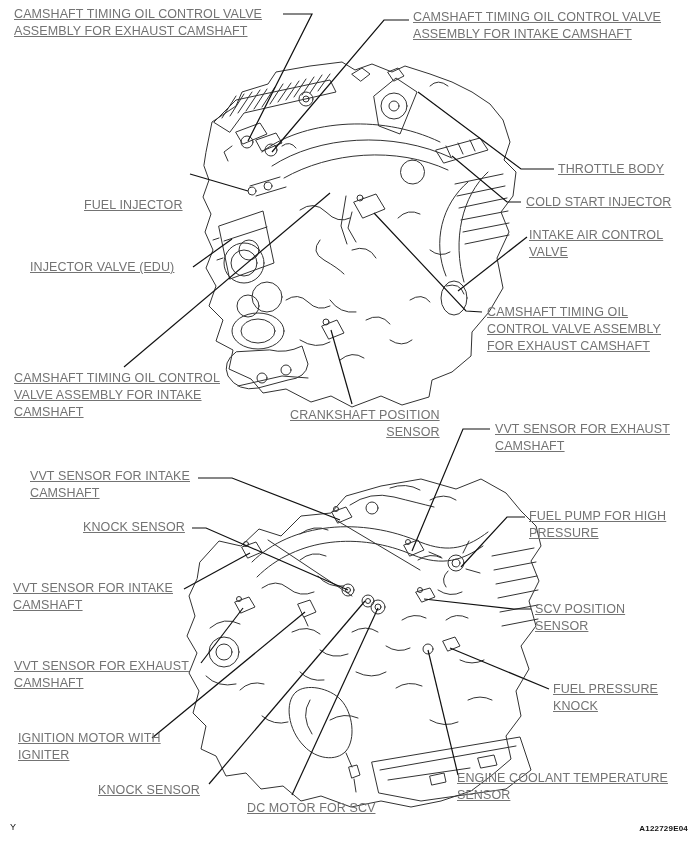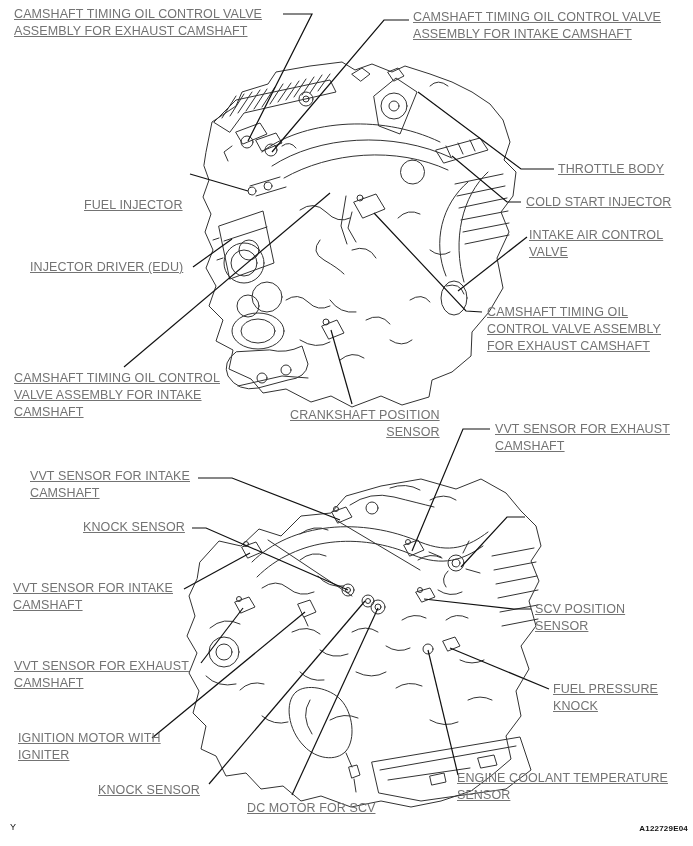--- a/index.html
+++ b/index.html
@@ -157,34 +157,36 @@
 
   <div class="lbl" style="left:14px;top:6px;">CAMSHAFT TIMING OIL CONTROL VALVE
 ASSEMBLY FOR EXHAUST CAMSHAFT</div>
   <div class="lbl" style="left:413px;top:9px;">CAMSHAFT TIMING OIL CONTROL VALVE
 ASSEMBLY FOR INTAKE CAMSHAFT</div>
   <div class="lbl" style="left:84px;top:166px;margin-top:31px;">FUEL INJECTOR</div>
   <div class="lbl" style="left:558px;top:161px;">THROTTLE BODY</div>
   <div class="lbl" style="left:526px;top:194px;">COLD START INJECTOR</div>
   <div class="lbl" style="left:529px;top:227px;">INTAKE AIR CONTROL
 VALVE</div>
-  <div class="lbl" style="left:30px;top:259px;">INJECTOR DRIVER (EDU)</div>
+  <div class="lbl" style="left:30px;top:259px;">INJECTOR VALVE (EDU)</div>
   <div class="lbl" style="left:487px;top:304px;">CAMSHAFT TIMING OIL
 CONTROL VALVE ASSEMBLY
 FOR EXHAUST CAMSHAFT</div>
   <div class="lbl" style="left:14px;top:370px;">CAMSHAFT TIMING OIL CONTROL
 VALVE ASSEMBLY FOR INTAKE
 CAMSHAFT</div>
   <div class="lbl" style="left:290px;top:407px;text-align:right;">CRANKSHAFT POSITION
 SENSOR</div>
   <div class="lbl" style="left:495px;top:421px;">VVT SENSOR FOR EXHAUST
 CAMSHAFT</div>
   <div class="lbl" style="left:30px;top:468px;">VVT SENSOR FOR INTAKE
 CAMSHAFT</div>
   <div class="lbl" style="left:83px;top:519px;">KNOCK SENSOR</div>
+  <div class="lbl" style="left:529px;top:508px;">FUEL PUMP FOR HIGH
+PRESSURE</div>
   <div class="lbl" style="left:13px;top:580px;">VVT SENSOR FOR INTAKE
 CAMSHAFT</div>
   <div class="lbl" style="left:535px;top:601px;">SCV POSITION
 SENSOR</div>
   <div class="lbl" style="left:14px;top:658px;">VVT SENSOR FOR EXHAUST
 CAMSHAFT</div>
   <div class="lbl" style="left:553px;top:681px;">FUEL PRESSURE
 KNOCK</div>
   <div class="lbl" style="left:18px;top:730px;">IGNITION MOTOR WITH
 IGNITER</div>

